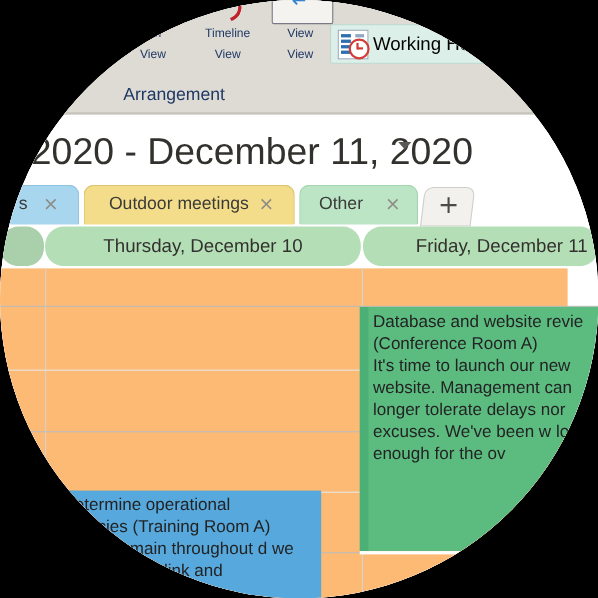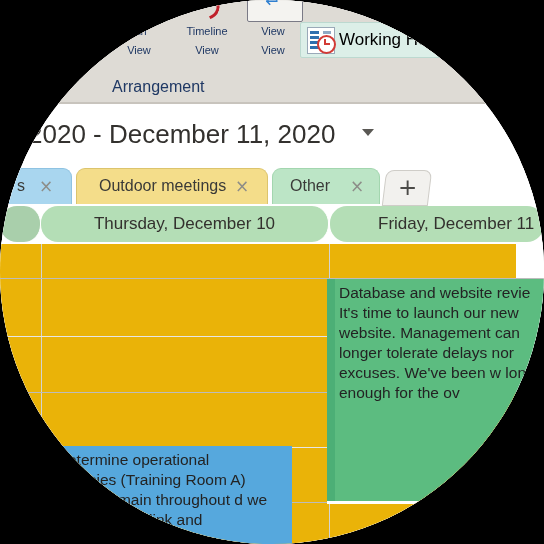--- a/index.html
+++ b/index.html
@@ -47,21 +47,21 @@
             border:2px solid #d23b36;border-radius:50%;background:#fff;}
   .wh-clock:before{content:"";position:absolute;left:5px;top:2px;width:2px;height:6px;background:#d23b36;}
   .wh-clock:after{content:"";position:absolute;left:6px;top:6px;width:5px;height:2px;background:#d23b36;}
   .wh-label{position:absolute;left:38px;top:7px;font-size:17px;color:#000000;white-space:nowrap;}
 
   .group-name{position:absolute;left:112px;top:78px;font-size:16px;color:#1f3864;}
   .ribbon-bottom{position:absolute;left:0;top:102px;width:544px;height:2px;background:#c8c4bd;}
 
   
   .daterange{position:absolute;left:0px;top:112px;width:544px;height:50px;background:#ffffff;}
-  .daterange .txt{position:absolute;left:28px;top:7px;font-size:26px;color:#33312e;white-space:nowrap;text-align:right;}
+  .daterange .txt{position:absolute;left:28px;top:7px;font-size:34px;color:#33312e;white-space:nowrap;text-align:right;}
   .daterange .caret{position:absolute;left:362px;top:17px;width:0;height:0;
         border-left:6px solid transparent;border-right:6px solid transparent;border-top:7px solid #5a5854;}
 
   
   .tabstrip{position:absolute;left:0;top:168px;width:544px;height:38px;background:#fff;}
   .tab{position:absolute;top:0;height:36px;border-radius:9px 9px 0 0;
        box-sizing:border-box;}
   .tab .tlabel{position:absolute;top:8px;font-size:16px;color:#3a3a38;white-space:nowrap;}
   .tab .tclose{position:absolute;top:7px;font-size:17px;color:#8d8d88;
        font-family:"DejaVu Sans",sans-serif;}
@@ -91,21 +91,21 @@
            border-right:1px solid #ffffff;box-sizing:border-box;border-radius:17px;}
   .dayhead .dh{position:absolute;top:8px;width:100%;text-align:center;
            font-size:17px;color:#33312e;white-space:nowrap;}
   .gutter-head{left:0;width:41px;background:#a9cfab;}
   .day1{left:41px;width:288px;}
   .day2{left:330px;width:214px;border-right:none;}
   .day2 .dh{left:0px;text-align:left;padding-left:48px;box-sizing:border-box;}
 
   .headline{position:absolute;left:0;top:36px;width:544px;height:2px;background:#ffffff;}
 
-  .grid{position:absolute;left:0;top:38px;width:516px;height:300px;background:#eab308;}
+  .grid{position:absolute;left:0;top:38px;width:516px;height:300px;background:#fdba74;}
   .vline{position:absolute;top:0;width:1px;height:300px;background:#d3d3d3;}
   .hline{position:absolute;left:0;width:544px;height:1px;}
   .hline.major{background:#bcbcbc;}
   .hline.minor{background:#e6e6e6;}
 
   
   .appt{position:absolute;box-sizing:border-box;overflow:hidden;}
   .appt .edge{position:absolute;left:0;top:0;bottom:0;width:8px;}
   .appt .body{position:absolute;left:12px;right:4px;top:4px;bottom:0;}
   .appt .subj{font-size:15.5px;line-height:20px;color:#232323;}
@@ -211,20 +211,21 @@
        <div class="hline major" style="top:34px;"></div>
        <div class="hline minor" style="top:92px;"></div>
        <div class="hline major" style="top:148px;"></div>
        <div class="hline minor" style="top:203px;"></div>
        <div class="hline major" style="top:258px;"></div>
 
        <div class="appt appt-green">
          <span class="edge"></span>
          <div class="body">
            <div class="subj">Database and website revie</div>
+           <div class="subj">(Conference Room A)</div>
            <div class="desc">It's time to launch our new website. Management can longer tolerate delays nor excuses. We've been w long enough for the ov</div>
          </div>
        </div>
        <div class="sliver"></div>
 
        <div class="appt appt-blue">
          <span class="edge"></span>
          <div class="body">
            <div class="subj">etermine operational</div>
            <div class="subj">iencies (Training Room A)</div>

